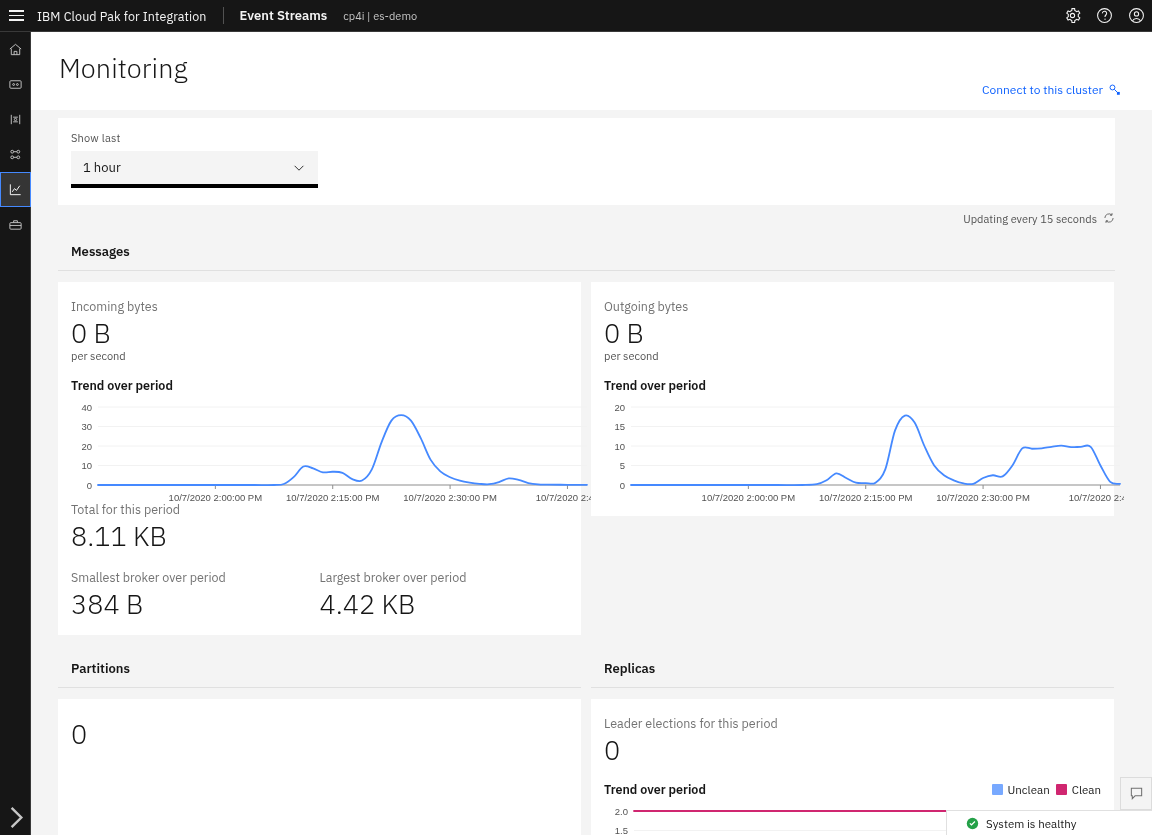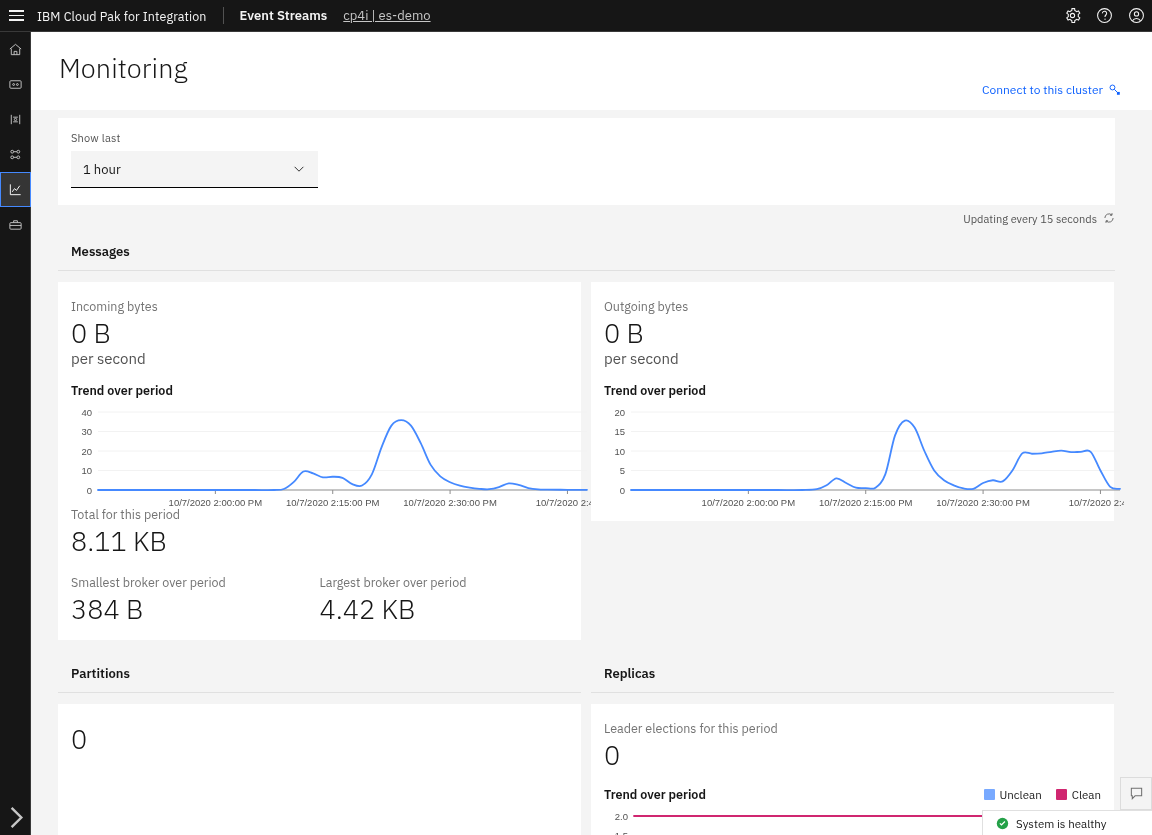--- a/index.html
+++ b/index.html
@@ -22,21 +22,21 @@
   .hamburger i { display: block; width: 15px; height: 1.5px; background: #f4f4f4; }
   .brand {
     color: #f4f4f4; font-size: 12.5px; padding: 0 16px 0 5px; letter-spacing: .1px;
     white-space: nowrap;
   }
   .vdiv { width: 1px; height: 17px; background: #525252; }
   .product {
     color: #f4f4f4; font-size: 13px; font-weight: 600; padding: 0 16px;
     white-space: nowrap; cursor: pointer;
   }
-  .instance { color: #c6c6c6; font-size: 13px; white-space: nowrap; text-decoration: underline; }
+  .instance { color: #c6c6c6; font-size: 11px; white-space: nowrap; }
   .topbar-right { margin-left: auto; display: flex; height: 32px; }
   .ticon {
     width: 32px; height: 32px; display: flex; align-items: center; justify-content: center;
     cursor: pointer;
   }
   .ticon svg { width: 17px; height: 17px; }
   
   .rail {
     position: absolute; top: 32px; left: 0; width: 31px; height: 803px;
     background: #161616; display: flex; flex-direction: column; align-items: center;
@@ -66,21 +66,21 @@
     position: absolute; right: 31px; bottom: 13px; color: #0f62fe; font-size: 12px;
     display: flex; align-items: center; gap: 5px; cursor: pointer; text-decoration: none;
   }
   .connect-link svg { width: 13px; height: 13px; }
   
   .filter-panel {
     margin: 8px 37px 0 27px; background: #ffffff; padding: 13px 13px 17px 13px;
   }
   .filter-label { font-size: 11px; color: #525252; margin-bottom: 6px; letter-spacing: .2px; }
   .dropdown {
-    width: 247px; height: 37px; background: #f4f4f4; border-bottom: 1px solid #000000;
+    width: 247px; height: 37px; background: #f4f4f4; border-bottom: 4px solid #000000;
     display: flex; align-items: center; padding: 0 12px; cursor: pointer;
     justify-content: space-between;
   }
   .dropdown-value { font-size: 13px; color: #161616; }
   .dropdown svg { width: 14px; height: 14px; }
   .updating-row {
     display: flex; align-items: flex-start; justify-content: flex-end; gap: 6px;
     margin: 7px 37px 0 0; color: #525252; font-size: 11px; height: 20px;
   }
   .updating-row svg { width: 12px; height: 12px; }
@@ -88,46 +88,46 @@
   .section { margin: 0 37px 0 27px; }
   .section-head {
     background: #f4f4f4; padding: 11px 13px 10px 13px; border-bottom: 1px solid #e0e0e0;
     font-size: 13px; font-weight: 600; color: #161616;
   }
   .cards-row { display: flex; gap: 10px; margin-top: 11px; }
   .card { background: #ffffff; padding: 16px 13px 15px 13px; }
   .card.half { width: 523px; }
   .card-title { font-size: 12.5px; font-weight: 400; color: #737373; }
   .card-big { font-size: 27px; font-weight: 300; color: #161616; line-height: 1.25; margin-top: 2px; }
-  .card-sub { font-size: 15px; color: #525252; margin-top: -1px; }
+  .card-sub { font-size: 11px; color: #525252; margin-top: -1px; }
   .trend-label {
     font-size: 12.5px; font-weight: 600; color: #161616; margin-top: 14px;
     display: flex; align-items: center; justify-content: space-between;
   }
-  .legend { display: flex; gap: 14px; }
+  .legend { display: flex; gap: 6px; }
   .legend-item { display: flex; align-items: center; gap: 5px; font-size: 11.5px; color: #161616; font-weight: 400; }
   .legend-swatch { width: 11px; height: 11px; border-radius: 1px; }
   
   .chart { position: relative; margin-top: 8px; height: 100px; }
   .chart svg { display: block; }
   .stats-block { }
   .stats-cols { display: flex; margin-top: 16px; }
   .stats-col { width: 260px; }
   .sec-gap { height: 14px; }
   
   .chat-btn {
     position: absolute; right: 0; bottom: 25px; width: 32px; height: 33px;
     background: #f4f4f4; border: 1px solid #dcdcdc;
     display: flex; align-items: center; justify-content: center; cursor: pointer;
   }
   .chat-btn svg { width: 15px; height: 15px; }
   .health-bar {
-    position: absolute; right: 0; bottom: 0; width: 170px; height: 25px;
+    position: absolute; right: 0; bottom: 0; width: 206px; height: 25px;
     background: #ffffff; border-top: 1px solid #e0e0e0; border-left: 1px solid #e0e0e0;
-    display: flex; align-items: center; gap: 7px; padding-left: 13px;
+    display: flex; align-items: center; gap: 7px; padding-left: 19px;
     font-size: 11.5px; color: #161616;
   }
   .health-bar svg { width: 13px; height: 13px; }
 </style>
 </head>
 <body>
 
 <div class="topbar">
   <div class="hamburger">
       <i></i>

